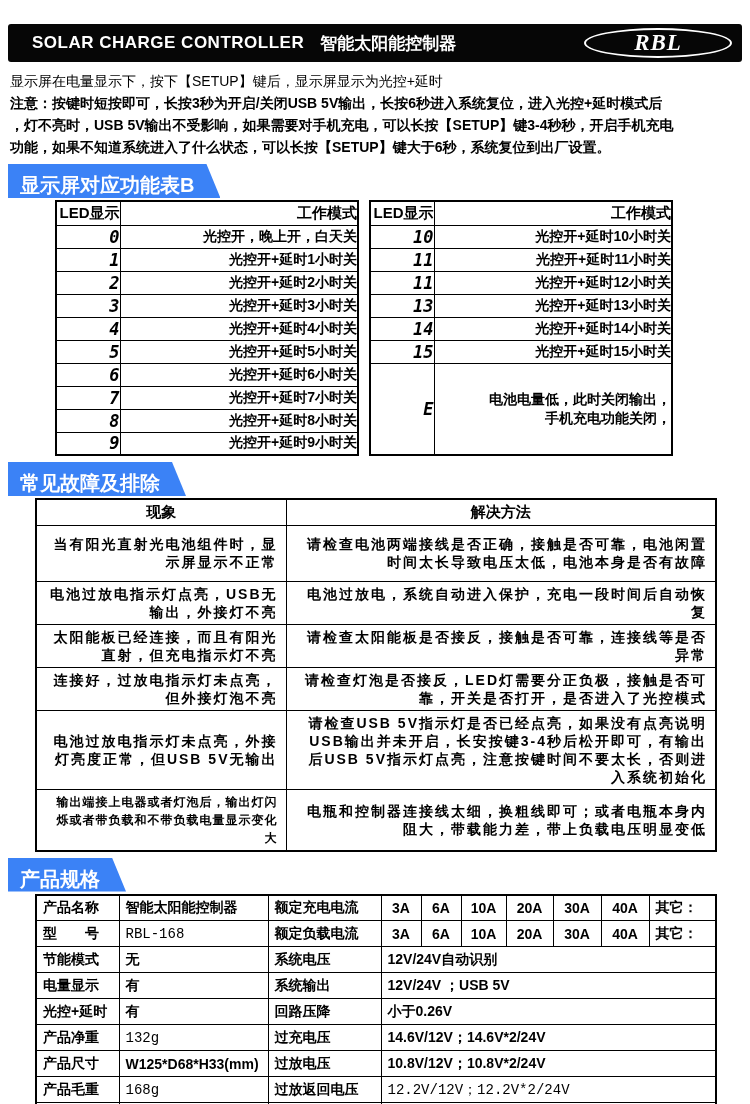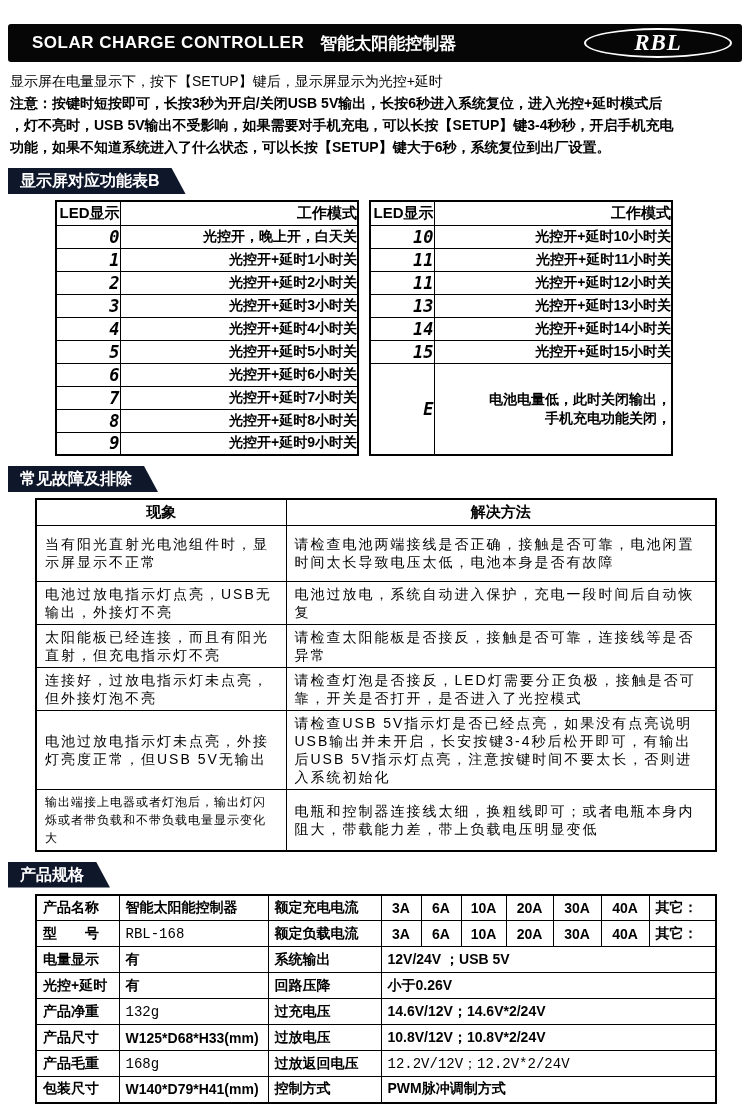--- a/index.html
+++ b/index.html
@@ -17,44 +17,44 @@
           background: #060606; }
   .logo-text { font-family: "Liberation Serif", "DejaVu Serif", serif; font-style: italic; font-weight: bold;
                font-size: 23px; color: #fff; letter-spacing: 1px; }
 
   
   .intro { margin: 8px 10px 0 10px; font-size: 14px; line-height: 22px; }
   .intro-line.b { font-weight: bold; }
 
   
   .section-row { margin: 10px 0 0 8px; display: flex; align-items: center; height: 26px; }
-  .banner { background: #0f172a; color: #fff; font-weight: bold; font-size: 16px; line-height: 26px;
-            padding: 0 26px 0 12px; clip-path: polygon(0 0, calc(100% - 14px) 0, 100% 100%, 0 100%); }
+  .banner { background: #3b82f6; color: #fff; font-weight: bold; font-size: 20px; line-height: 26px;
+            padding: 8px 26px 0 12px; clip-path: polygon(0 0, calc(100% - 14px) 0, 100% 100%, 0 100%); }
   .note { font-weight: bold; font-size: 14px; margin-left: 12px; }
 
   
   .led-wrap { display: flex; gap: 10px; margin: 6px 0 0 55px; }
   table { border-collapse: collapse; background: #fff; }
   .led-table { border: 2px solid #000; }
   .led-table th, .led-table td { border: 1px solid #000; text-align: right; }
   .led-table th { height: 24px; font-size: 15px; font-weight: bold; }
   .c-led { width: 64px; }
   .c-mode { width: 238px; }
   .led-table td { height: 23px; }
   .led-digit { font-family: "DejaVu Sans Mono", monospace; font-style: italic; font-weight: bold; font-size: 17px; }
   .led-mode { font-weight: bold; font-size: 14px; }
   .e-row td { height: 92px; }
   .e-mode { text-align: left; padding-left: 24px; line-height: 19px; }
 
   
   .fault-table { margin: 6px 0 0 35px; border: 2px solid #000; table-layout: fixed; }
   .fault-table th, .fault-table td { border: 1px solid #000; }
   .fault-table th { height: 26px; font-size: 15px; font-weight: bold; text-align: center; }
-  .fault-table td { font-weight: normal; font-size: 14px; line-height: 18px; letter-spacing: 2px;
-                    padding: 3px 8px; vertical-align: middle; text-align: left; }
+  .fault-table td { font-weight: bold; font-size: 14px; line-height: 18px; letter-spacing: 2px;
+                    padding: 3px 8px; vertical-align: middle; text-align: right; }
   tr.fr0 td { height: 56px; } tr.fr1 td { height: 38px; } tr.fr2 td { height: 42px; }
   tr.fr3 td { height: 38px; } tr.fr4 td { height: 70px; } tr.fr5 td { height: 50px; }
   tr.fr5 td.sym { font-size: 12px; letter-spacing: 1px; }
 
   
   .spec-table { margin: 6px 0 0 35px; border: 2px solid #000; table-layout: fixed; }
   .spec-table td { border: 1px solid #000; height: 26px; font-size: 14px; padding: 2px 6px; overflow: hidden; white-space: nowrap; }
   .spec-label { font-weight: bold; }
   .spec-value { font-weight: bold; }
   .amp { text-align: center; font-weight: bold; padding: 2px 1px; }
@@ -253,20 +253,26 @@
       <td class="spec-label">额定负载电流</td>
       <td class="amp">3A</td>
       <td class="amp">6A</td>
       <td class="amp">10A</td>
       <td class="amp">20A</td>
       <td class="amp">30A</td>
       <td class="amp">40A</td>
       <td class="other">其它：</td>
     </tr>
     <tr>
+      <td class="spec-label">节能模式</td>
+      <td class="spec-value">无</td>
+      <td class="spec-label">系统电压</td>
+      <td class="spec-value" colspan="7">12V/24V自动识别</td>
+    </tr>
+    <tr>
       <td class="spec-label">电量显示</td>
       <td class="spec-value">有</td>
       <td class="spec-label">系统输出</td>
       <td class="spec-value" colspan="7">12V/24V ；USB 5V</td>
     </tr>
     <tr>
       <td class="spec-label">光控+延时</td>
       <td class="spec-value">有</td>
       <td class="spec-label">回路压降</td>
       <td class="spec-value" colspan="7">小于0.26V</td>

